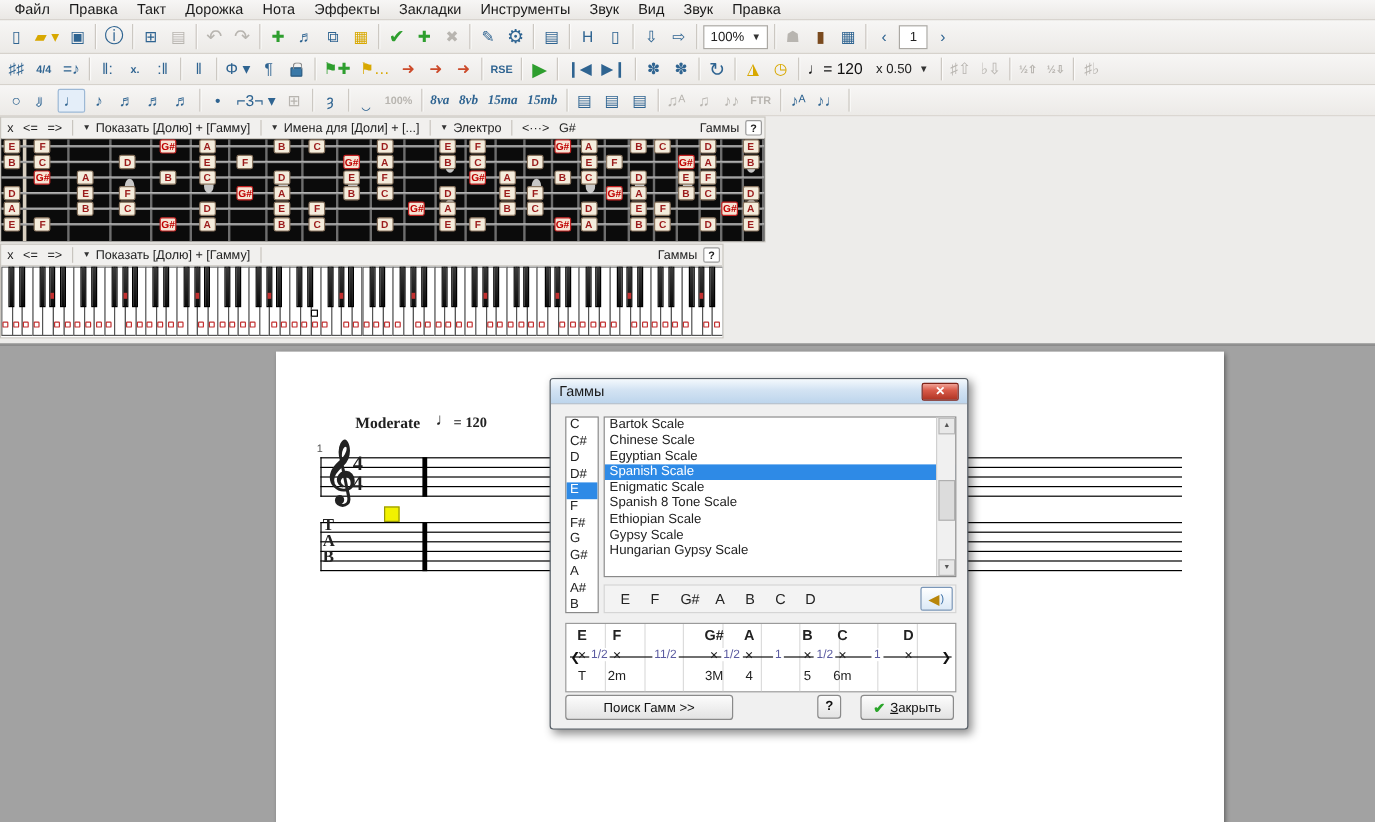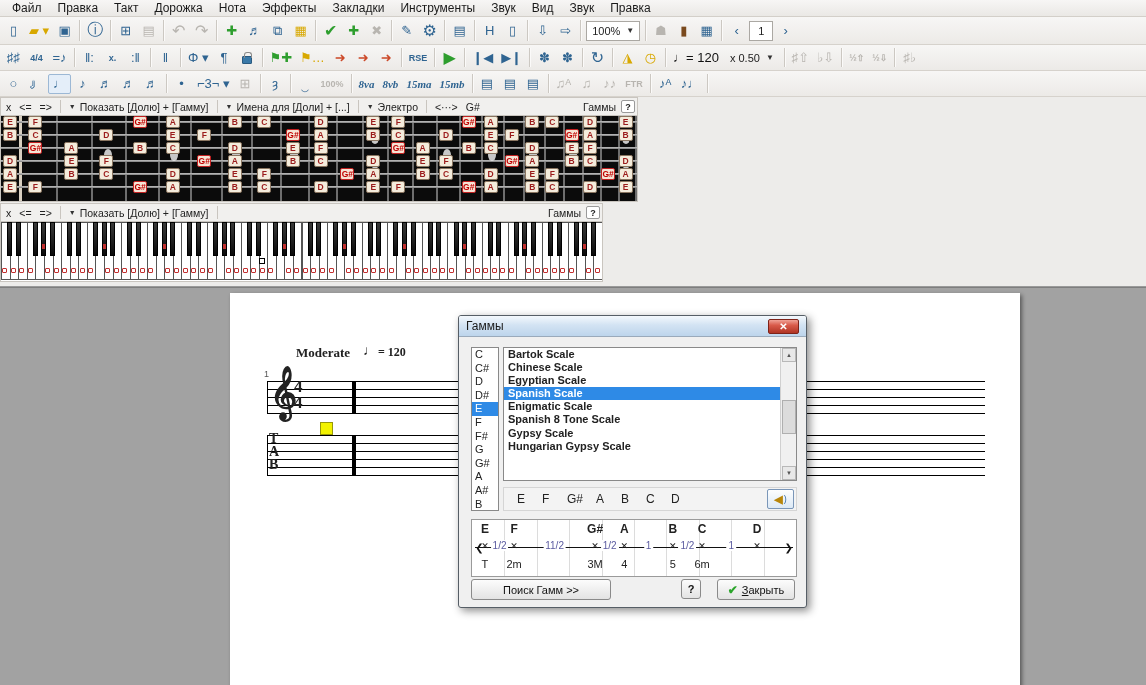--- a/index.html
+++ b/index.html
@@ -82,21 +82,21 @@
             border:1px solid #565E66; border-radius:3px; box-shadow:3px 3px 8px rgba(0,0,0,.45); z-index:50; }
   #dlg-title { height:21px; display:flex; align-items:center; padding:0 7px; font-size:12px; color:#1a1a1a;
                background:linear-gradient(#F4F9FD,#D3E3F3 45%,#BDD5EC); border-bottom:1px solid #9AAABB; border-radius:2px 2px 0 0; }
   #dlg-close { margin-left:auto; width:31px; height:15px; color:#fff; font-size:10px; font-weight:bold;
                background:linear-gradient(#F0A296,#D95B4A 40%,#B03424); border:1px solid #7E2218; border-radius:2px;
                display:flex; align-items:center; justify-content:center; }
   .listbox { position:absolute; background:#fff; border:1px solid #898989; overflow:hidden; }
   #rootlist { left:12px; top:31px; width:28px; height:164px; }
   .root-item { height:13.6px; line-height:13.6px; padding-left:3px; font-size:11px; }
   #scalelist { left:44px; top:31px; width:294px; height:134px; }
-  .scale-item { height:13.1px; line-height:13.1px; padding-left:4px; font-size:11px; padding-right:18px;font-weight:bold; }
+  .scale-item { height:13.1px; line-height:13.1px; padding-left:4px; font-size:11px; padding-right:18px; }
   .selitem { background:#2E8AE6; color:#fff; }
   #sbar { position:absolute; right:0; top:0; width:16px; height:132px; background:#F0F0F0; border-left:1px solid #D0D0D0; }
   .sbtn { position:absolute; left:1px; width:14px; height:14px; background:#E8E8E8; border:1px solid #B8B8B8;
           font-size:6px; display:flex; align-items:center; justify-content:center; color:#555; }
   #sthumb { position:absolute; left:1px; top:52px; width:14px; height:34px; background:#DCDCDC; border:1px solid #AFAFAF; }
   #notesrow { position:absolute; left:44px; top:171px; width:294px; height:24px; background:#F3F3F3;
               border:1px solid #D5D5D5; display:flex; align-items:center; font-size:12px; color:#222; }
   #notesrow .nletter { margin-left:13px; min-width:12px; font-size:12px; }
   #speakerbtn { position:absolute; right:2px; top:1px; width:27px; height:20px; border:1px solid #7A96B8;
                 border-radius:2px; background:linear-gradient(#FDFEFF,#DCE9F6); display:flex; align-items:center; justify-content:center; }
@@ -778,20 +778,21 @@
         <div class="root-item">B</div>
       </div>
     <div class="listbox" id="scalelist">
 
     <div class="scale-item">Bartok Scale</div>
         <div class="scale-item">Chinese Scale</div>
         <div class="scale-item">Egyptian Scale</div>
         <div class="scale-item selitem">Spanish Scale</div>
         <div class="scale-item">Enigmatic Scale</div>
         <div class="scale-item">Spanish 8 Tone Scale</div>
+        <div class="scale-item">Ethiopian Scale</div>
         <div class="scale-item">Gypsy Scale</div>
         <div class="scale-item">Hungarian Gypsy Scale</div>
         <div id="sbar">
         <span class="sbtn" style="top:0">▲</span>
         <span class="sbtn" style="bottom:0">▼</span>
         <span id="sthumb"></span>
       </div>
       </div>
     <div id="notesrow">
       <span class="nletter">E</span>

